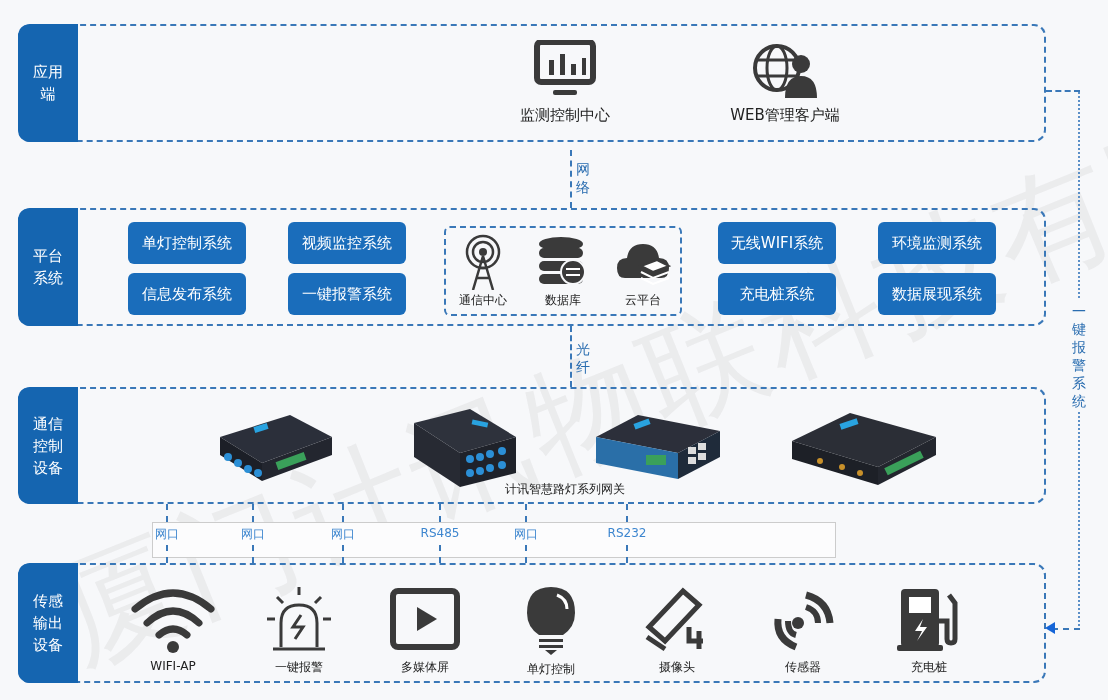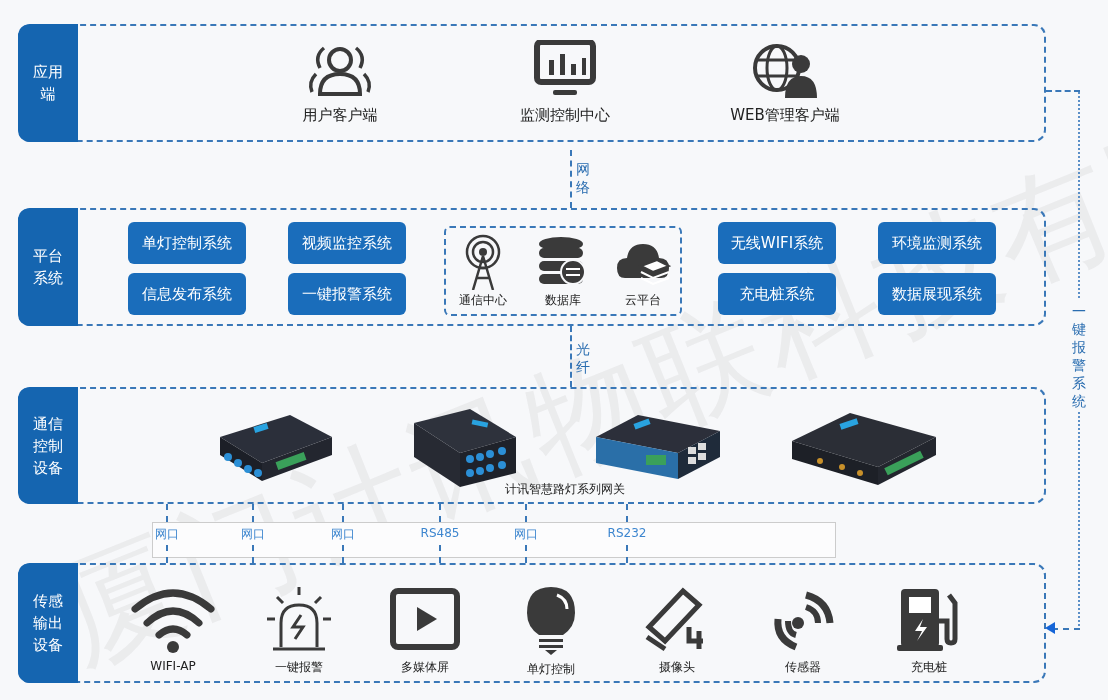--- a/index.html
+++ b/index.html
@@ -47,29 +47,20 @@
   .watermark { position: absolute; left: 10px; top: 260px; font-size: 120px; color: rgba(200,200,200,0.25); transform: rotate(-22deg); white-space: nowrap; pointer-events: none; letter-spacing: 6px; }
 </style>
 </head>
 <body>
 
 <div class="watermark">厦门计讯物联科技有限公司</div>
 
 <div class="layer" id="layer-app">
   <div class="layer-tab">应用端</div>
 
-  <div class="item" style="left:255px; top:14px; width:130px;">
-    <svg width="72" height="58" viewBox="0 0 72 58">
-      <circle cx="36" cy="20" r="11" fill="none" stroke="#3a3a3a" stroke-width="4"></circle>
-      <path d="M16 54 Q16 34 36 34 Q56 34 56 54 Z" fill="none" stroke="#3a3a3a" stroke-width="4"></path>
-      <path d="M20 8 Q10 16 16 28 M52 8 Q62 16 56 28" fill="none" stroke="#3a3a3a" stroke-width="3.5"></path>
-      <path d="M12 34 Q4 42 8 52 M60 34 Q68 42 64 52" fill="none" stroke="#3a3a3a" stroke-width="3.5"></path>
-    </svg>
-    <span class="lbl">用户客户端</span>
-  </div>
 
   <div class="item" style="left:475px; top:14px; width:140px;">
     <svg width="64" height="58" viewBox="0 0 64 58">
       <rect x="4" y="2" width="56" height="40" rx="4" fill="none" stroke="#3a3a3a" stroke-width="6"></rect>
       <rect x="16" y="20" width="5" height="15" fill="#3a3a3a"></rect>
       <rect x="27" y="14" width="5" height="21" fill="#3a3a3a"></rect>
       <rect x="38" y="24" width="5" height="11" fill="#3a3a3a"></rect>
       <rect x="49" y="18" width="4" height="17" fill="#3a3a3a"></rect>
       <rect x="20" y="50" width="24" height="5" rx="2" fill="#3a3a3a"></rect>
     </svg>

